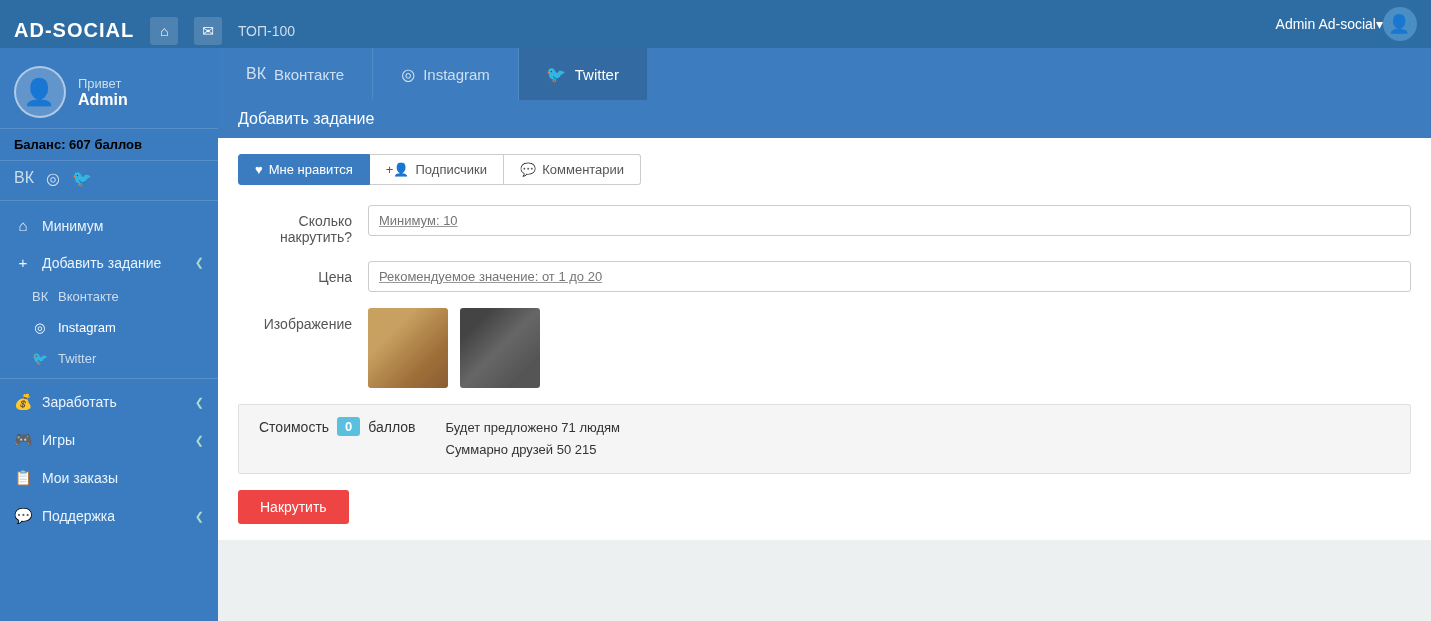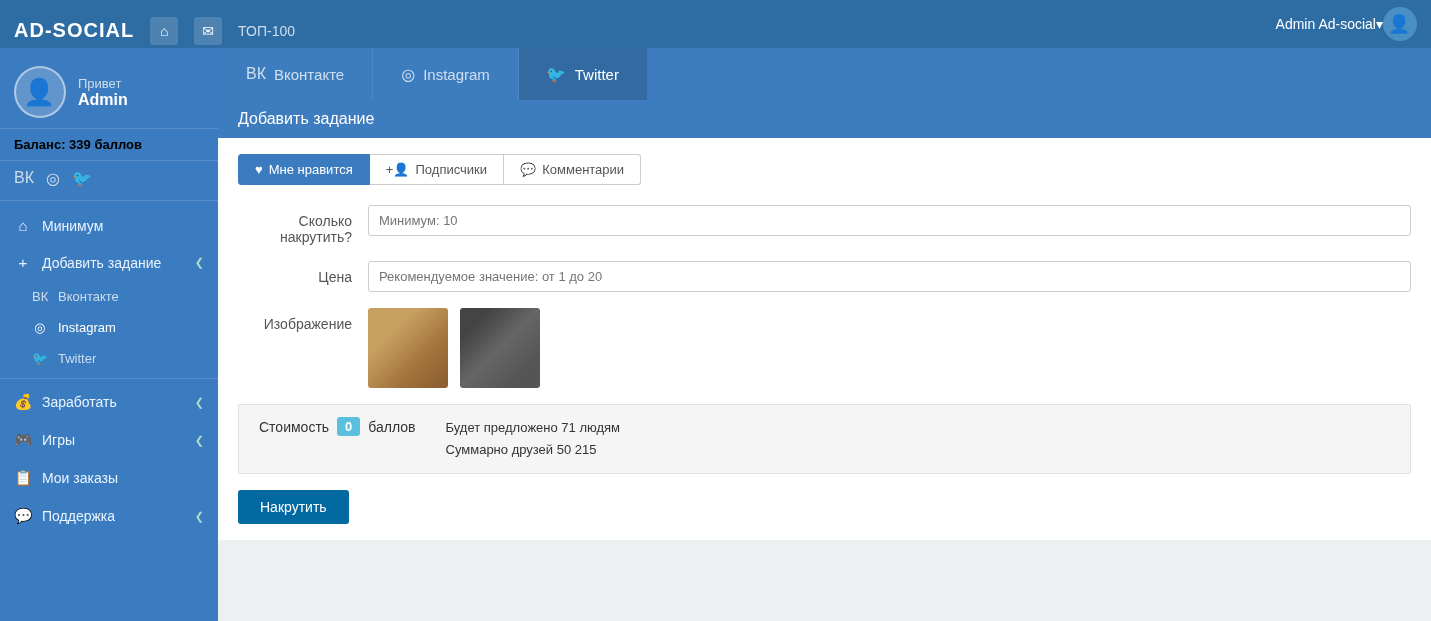--- a/index.html
+++ b/index.html
@@ -123,20 +123,21 @@
     }
     .form-label {
       width: 130px; min-width: 130px; text-align: right;
       padding-right: 16px; padding-top: 8px; color: #555; font-size: 14px;
     }
     .form-control {
       flex: 1;
       border: 1px solid #ccc; border-radius: 3px;
       padding: 7px 10px; font-size: 13px; color: #999;
       outline: none;
+      text-decoration: underline;
     }
 
     
     .images-row {
       display: flex; gap: 12px; flex-wrap: wrap;
     }
     .img-thumb {
       width: 80px; height: 80px;
       border-radius: 3px;
       overflow: hidden;
@@ -164,21 +165,21 @@
     }
     .cost-left { display: flex; align-items: center; gap: 8px; font-size: 14px; color: #333; }
     .cost-badge {
       background: #5bc0de; color: #fff; border-radius: 3px;
       padding: 2px 8px; font-size: 13px; font-weight: bold;
     }
     .cost-right { font-size: 13px; color: #333; line-height: 1.7; }
 
     
     .submit-btn {
-      background: #0369a1; color: #fff;
+      background: #ef4444; color: #fff;
       border: none; border-radius: 3px;
       padding: 9px 22px; font-size: 14px; cursor: pointer;
     }
 
     
     .sidebar-divider {
       height: 1px; background: rgba(255,255,255,0.15); margin: 4px 0;
     }
   </style>
 </head>
@@ -203,21 +204,21 @@
   <div class="sidebar">
     <div class="sidebar-user">
       <div class="avatar-circle">👤</div>
       <div class="sidebar-user-info">
         <div class="greeting">Привет</div>
         <div class="username">Admin</div>
       </div>
     </div>
     <div class="sidebar-balance">
       <span>Баланс:</span>
-      <span>339 баллов</span>
+      <span>607 баллов</span>
     </div>
     <div class="sidebar-social">
       <a>ВК</a>
       <a>◎</a>
       <a>🐦</a>
     </div>
     <div class="sidebar-menu">
 
       <div class="menu-item">
         <span class="mi-icon">⌂</span>

